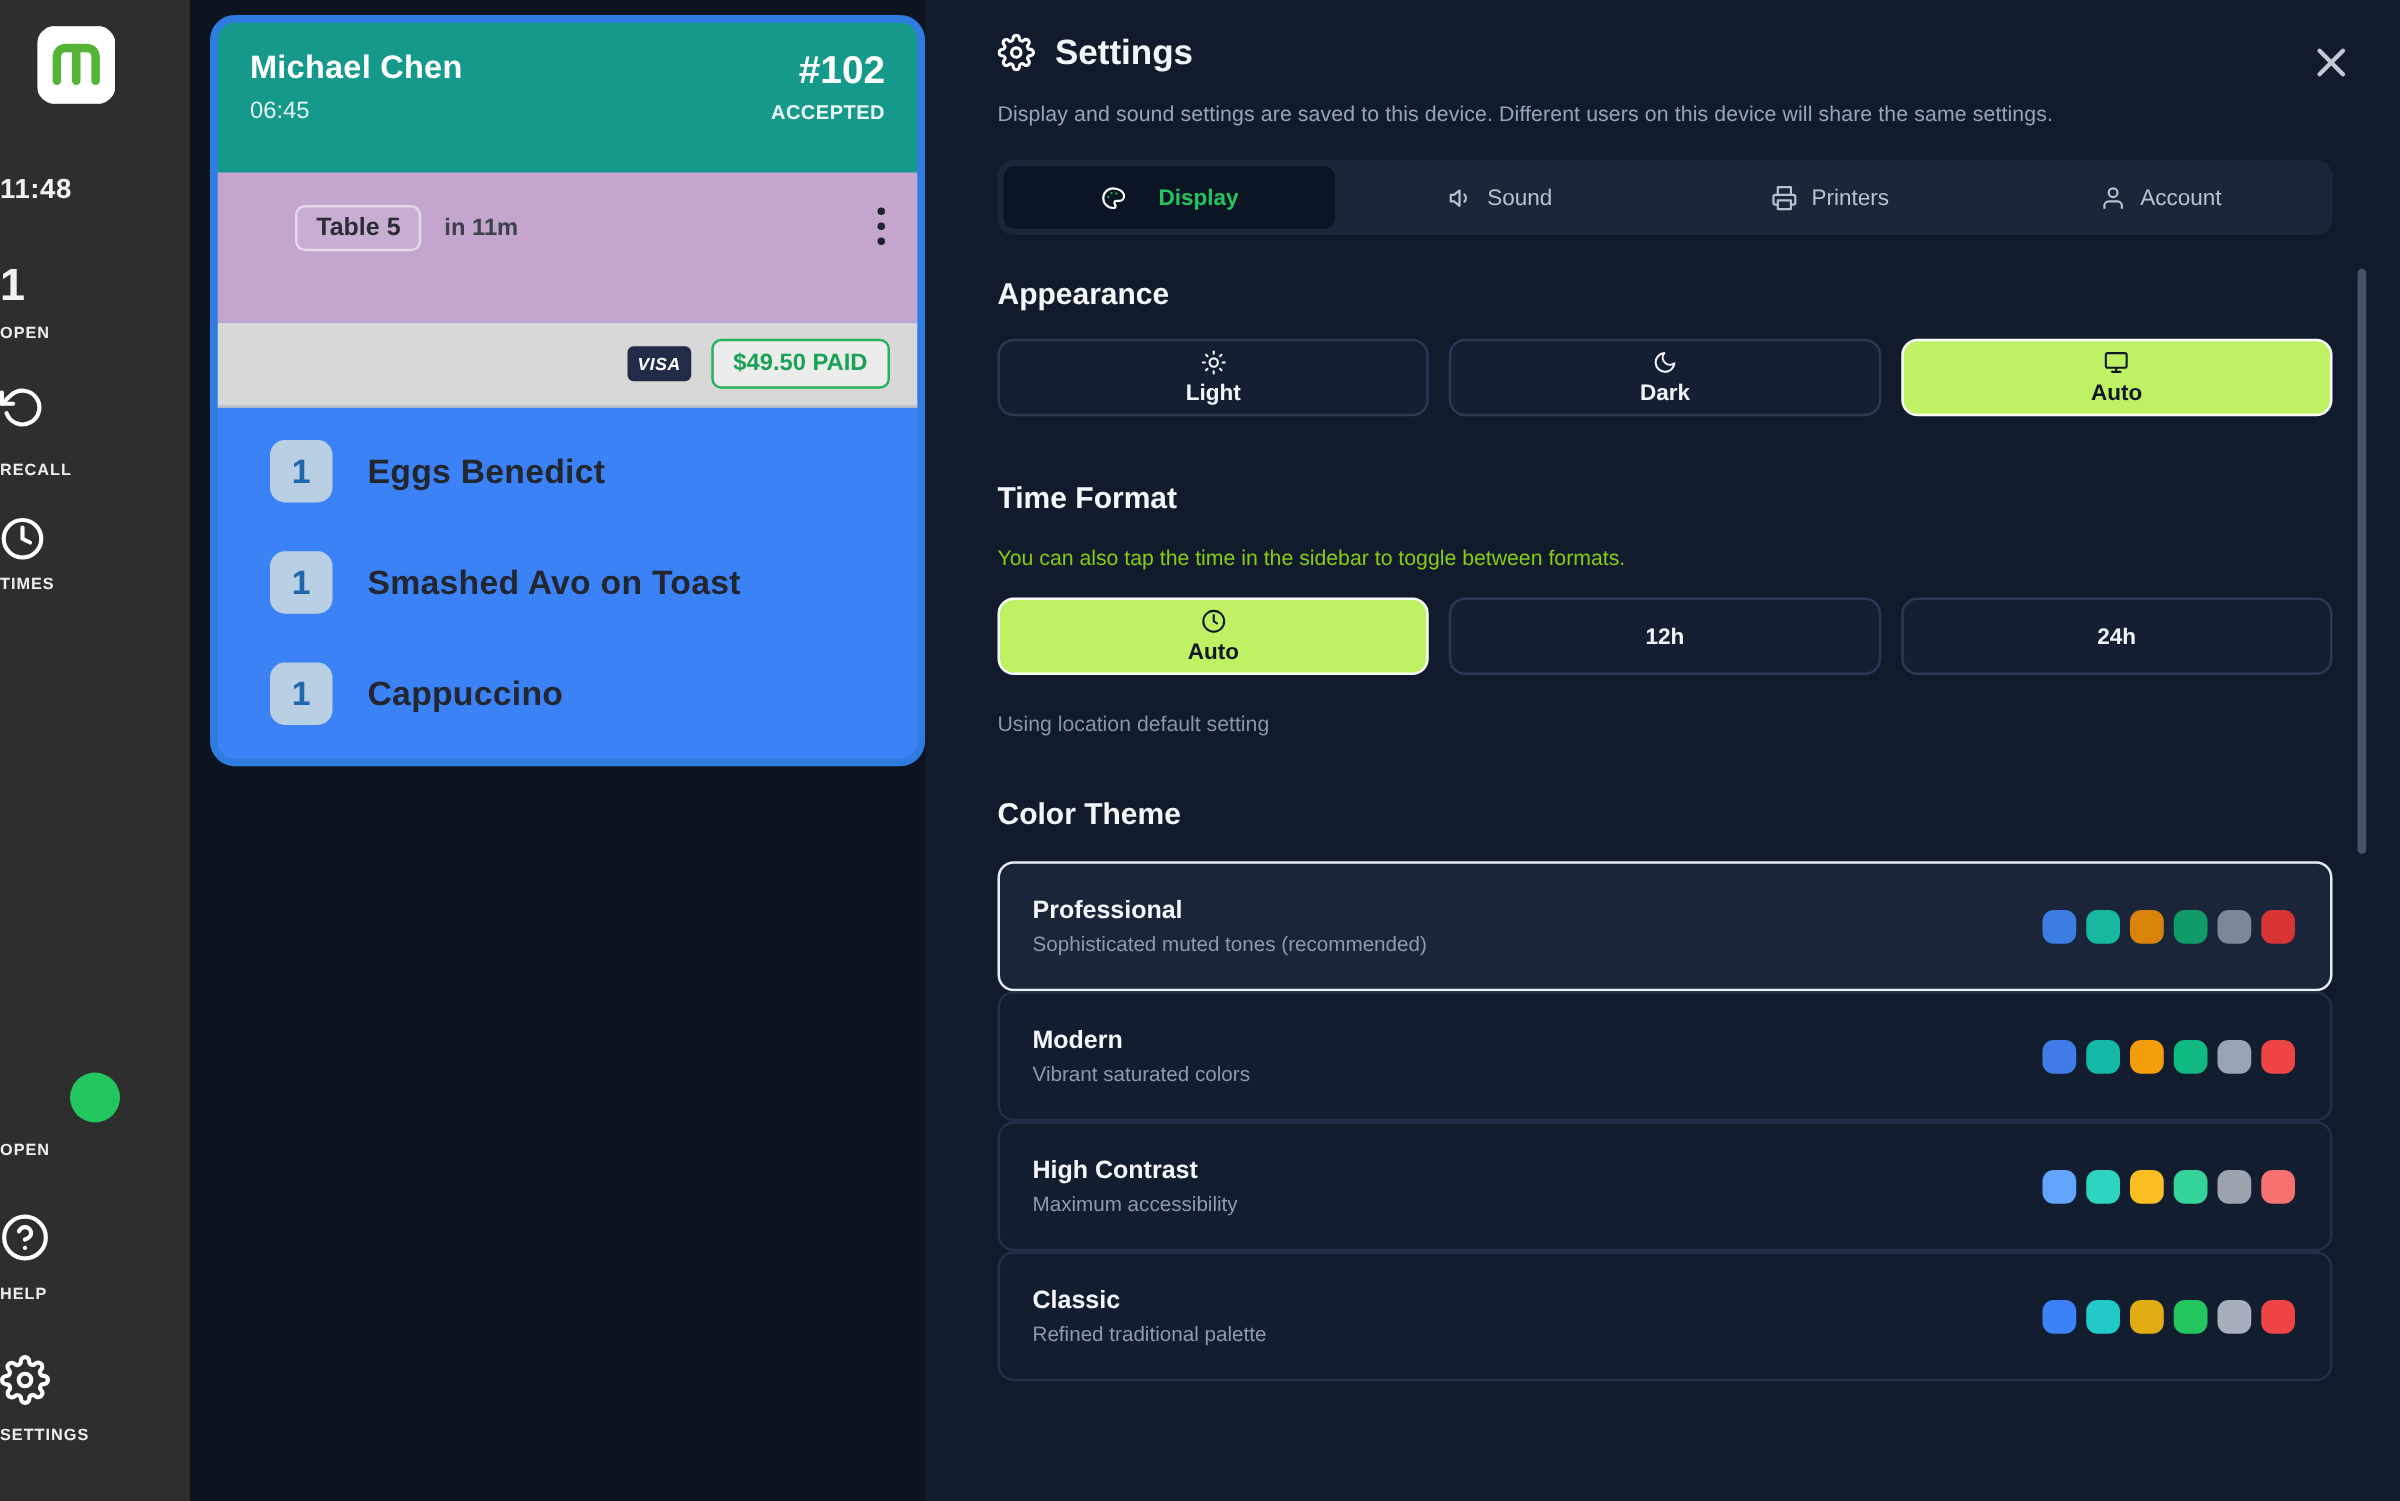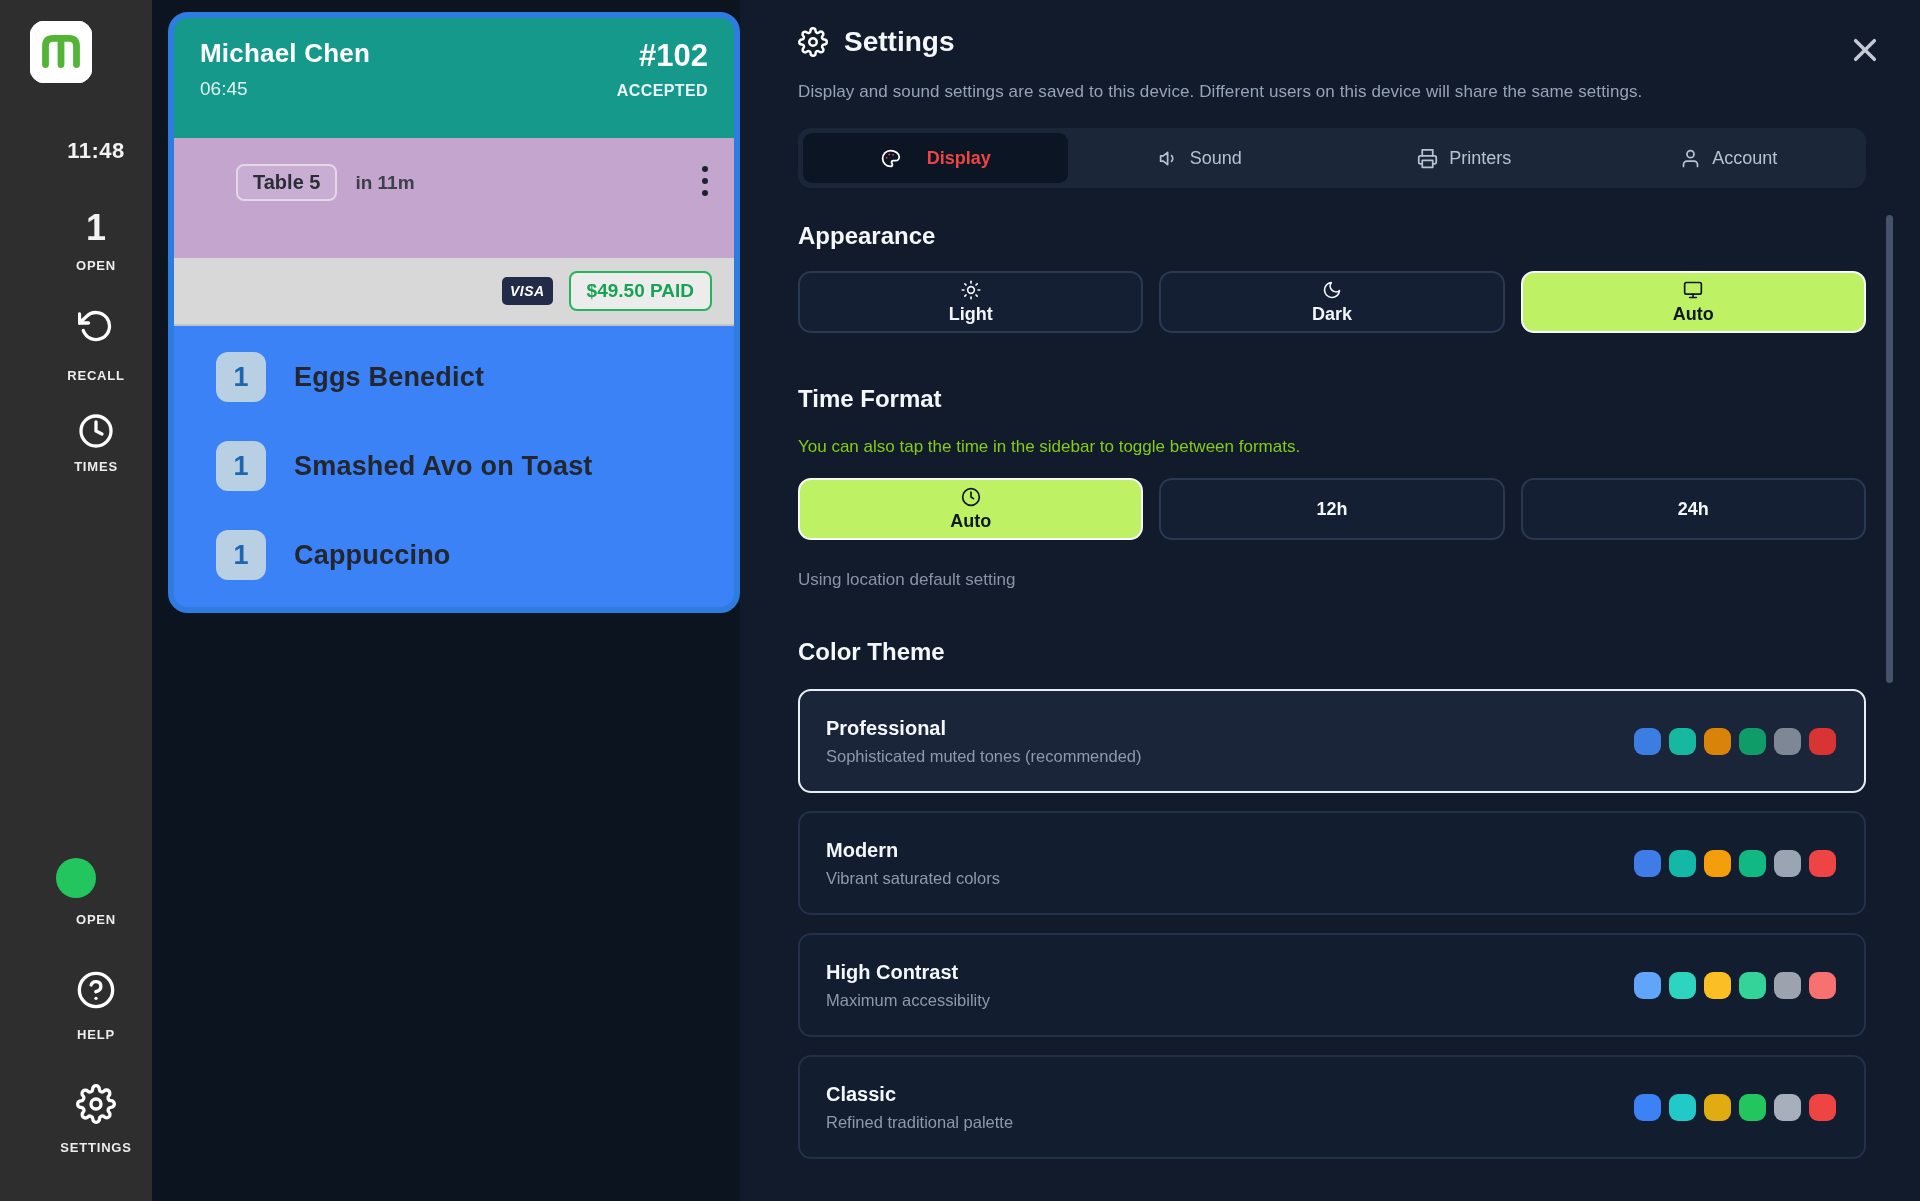--- a/index.html
+++ b/index.html
@@ -3,21 +3,21 @@
 <meta charset="utf-8">
 <style>
   * { margin:0; padding:0; box-sizing:border-box; }
   html,body { width:1920px; height:1201px; overflow:hidden;
     font-family:"Liberation Sans","DejaVu Sans",sans-serif; background:#0c1420; }
   .app { position:relative; width:1920px; height:1201px; }
 
   
   .sidebar { position:absolute; left:0; top:0; width:152px; height:100%;
     background:#2e2e2e; color:#f2f2f2; z-index:5; }
-  .sidebar .abs { position:absolute; left:0; right:0; text-align:center;padding-left:40px; }
+  .sidebar .abs { position:absolute; left:0; right:0; text-align:left; }
   .logo-box { position:absolute; left:30px; top:21px; width:62px; height:62px; }
   .side-time { top:138px; font-size:22px; font-weight:bold; letter-spacing:.5px; }
   .open-num { top:207px; font-size:36px; font-weight:bold; }
   .side-label { font-size:13px; font-weight:bold; letter-spacing:.8px; color:#ededed; }
   .lbl-open { top:258px; }
   .ic { display:inline-block; }
   .recall-ic { top:308px; } .lbl-recall { top:368px; }
   .times-ic { top:413px; } .lbl-times { top:459px; }
   .status-dot { position:absolute; left:56px; top:858px; width:40px; height:40px;
     border-radius:50%; background:#22c55e; }
@@ -66,38 +66,38 @@
   .panel-title { font-size:28px; font-weight:bold; }
   .panel-close { position:absolute; right:38px; top:34px; width:34px; height:34px;
     color:#c3cad4; font-size:34px; line-height:34px; text-align:center; cursor:pointer; }
   .panel-close svg { stroke:#c3cad4; }
   .panel-desc { margin-top:24px; font-size:17px; color:#97a3b6; letter-spacing:.1px; }
   .tabs { margin-top:26px; height:60px; background:#1b2638; border-radius:13px;
     padding:5px; display:grid; grid-template-columns:repeat(4,1fr); }
   .tab { display:flex; align-items:center; justify-content:center; gap:11px;
     font-size:18px; color:#b9c1cf; border-radius:9px; cursor:pointer; }
   .tab svg { stroke:#b9c1cf; }
-  .tab.active { background:#0c1524; color:#ef4444; font-weight:bold;gap:26px; }
+  .tab.active { background:#0c1524; color:#22c55e; font-weight:bold;gap:26px; }
   .tab.active svg { stroke:#ffffff; }
   .section-title { font-size:24px; font-weight:bold; color:#f4f7fb; }
   .t-appearance { margin-top:34px; }
   .btn-row { margin-top:21px; display:grid; grid-template-columns:repeat(3,1fr); gap:16px; }
   .opt-btn { height:62px; border-radius:13px; background:#141f33; border:2px solid #2b3852;
     display:flex; align-items:center; justify-content:center; gap:4px;
     font-size:18px; font-weight:bold; color:#f2f5f9; cursor:pointer;flex-direction:column; }
   .opt-btn svg { stroke:#f2f5f9; }
   .opt-btn.selected { background:#bef264; border-color:#f8fafc; color:#101826; }
   .opt-btn.selected svg { stroke:#101826; }
   .t-timeformat { margin-top:52px; }
   .tf-note { margin-top:24px; font-size:17px; color:#84cc16; }
   .tf-foot { margin-top:30px; font-size:17px; color:#8a94a6; }
   .t-colortheme { margin-top:48px; }
   .theme-list { margin-top:23px; }
   .theme-card { height:104px; border-radius:13px; background:#121d30; border:2px solid #243049;
-    margin-bottom:18px; display:flex; align-items:center; justify-content:space-between;
+    display:flex; align-items:center; justify-content:space-between;
     padding:0 28px 0 26px; cursor:pointer; }
   .theme-card.selected { background:#1a2539; border-color:#e7edf4; }
   .theme-name { font-size:20px; font-weight:bold; color:#f4f7fb; }
   .theme-desc { font-size:16.5px; color:#8d99ac; margin-top:7px; }
   .swatches { display:flex; gap:8px; }
   .swatch { width:27px; height:27px; border-radius:9px; }
   .scroll-thumb { position:absolute; right:27px; top:215px; width:7px; height:468px;
     border-radius:4px; background:#46526a; }
 </style>
 </head>

